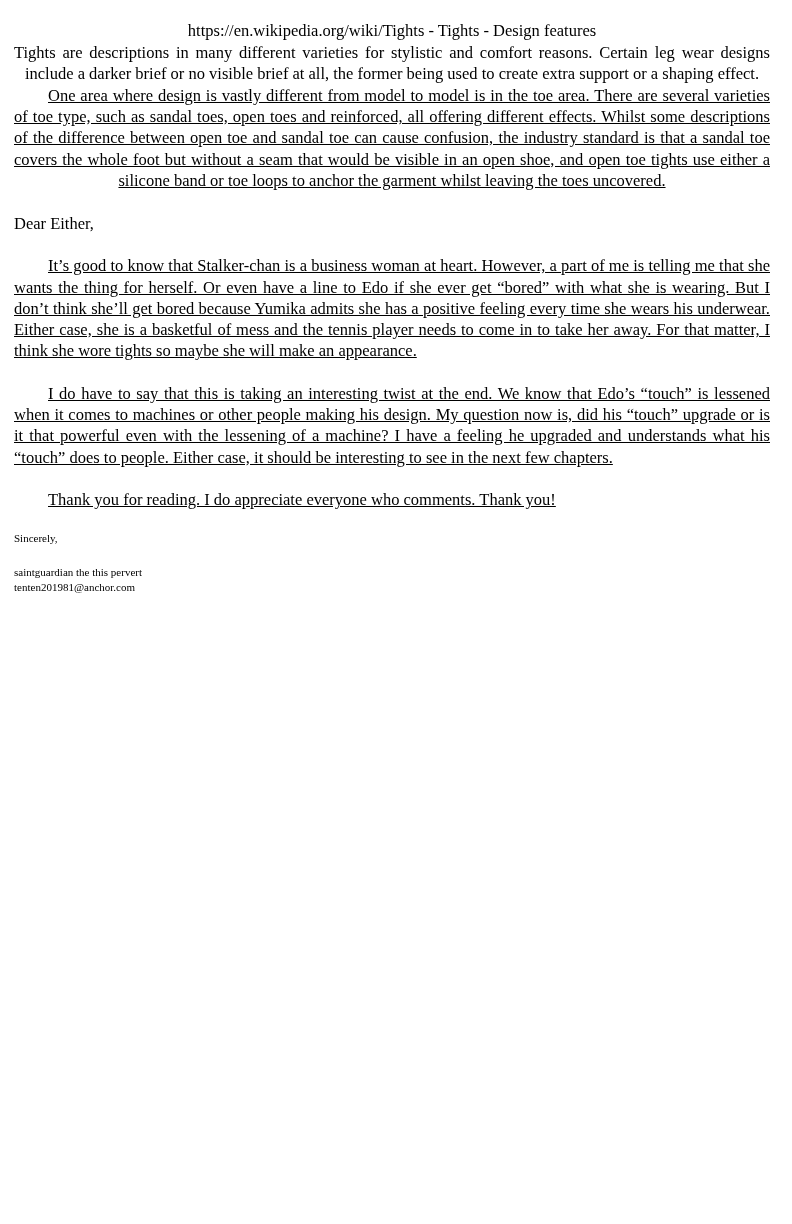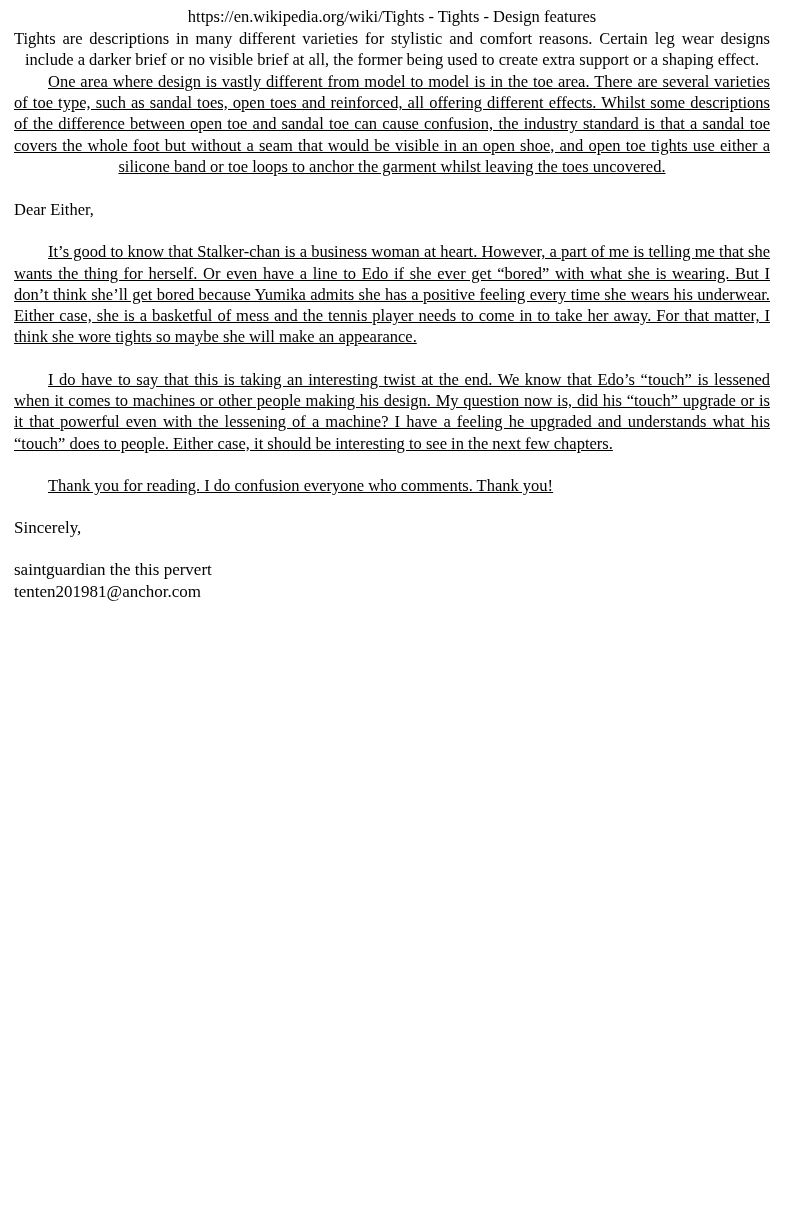--- a/index.html
+++ b/index.html
@@ -11,21 +11,21 @@
     width: 792px;
     height: 1224px;
     font-family: "Liberation Serif", serif;
     color: #000000;
     -webkit-font-smoothing: antialiased;
   }
   .page {
     width: 792px;
     height: 1084px;
     box-sizing: border-box;
-    padding: 6px 22px 0 14px;
+    padding: 20px 22px 0 14px;
     position: relative;
   }
   .header-line {
     text-align: center;
     font-size: 16.5px;
     line-height: 1.28;
     margin: 0 0 1px 0;
   }
   .para {
     font-size: 16.5px;
@@ -54,21 +54,21 @@
     height: 20px;
   }
   .letter {
     margin-top: 22px;
   }
   .letter .para {
     text-align: justify;
     text-align-last: left;
   }
   .signoff {
-    font-size: 17px;
+    font-size: 11px;
     line-height: 1.29;
     margin: 0;
   }
 </style>
 </head>
 <body>
 
 <div class="page">
 
   <div class="header-line">https://en.wikipedia.org/wiki/Tights - Tights - Design features</div>
@@ -84,21 +84,21 @@
     <div class="blank"></div>
 
     <p class="para flow indent">It’s good to know that Stalker-chan is a business woman at heart.  However, a part of me is telling me that she wants the thing for herself.  Or even have a line to Edo if she ever get “bored” with what she is wearing.  But I don’t think she’ll get bored because Yumika admits she has a positive feeling every time she wears his underwear.  Either case, she is a basketful of mess and the tennis player needs to come in to take her away.  For that matter, I think she wore tights so maybe she will make an appearance.</p>
 
     <div class="blank"></div>
 
     <p class="para flow indent">I do have to say that this is taking an interesting twist at the end.  We know that Edo’s “touch” is lessened when it comes to machines or other people making his design.  My question now is, did his “touch” upgrade or is it that powerful even with the lessening of a machine?  I have a feeling he upgraded and understands what his “touch” does to people.  Either case, it should be interesting to see in the next few chapters.</p>
 
     <div class="blank"></div>
 
-    <p class="para flow indent">Thank you for reading.  I do confusion everyone who comments.  Thank you!</p>
+    <p class="para flow indent">Thank you for reading.  I do appreciate everyone who comments.  Thank you!</p>
 
     <div class="blank"></div>
 
     <p class="signoff">Sincerely,</p>
 
     <div class="blank small"></div>
 
     <p class="signoff">saintguardian the this pervert</p>
     <p class="signoff">tenten201981@anchor.com</p>
 

